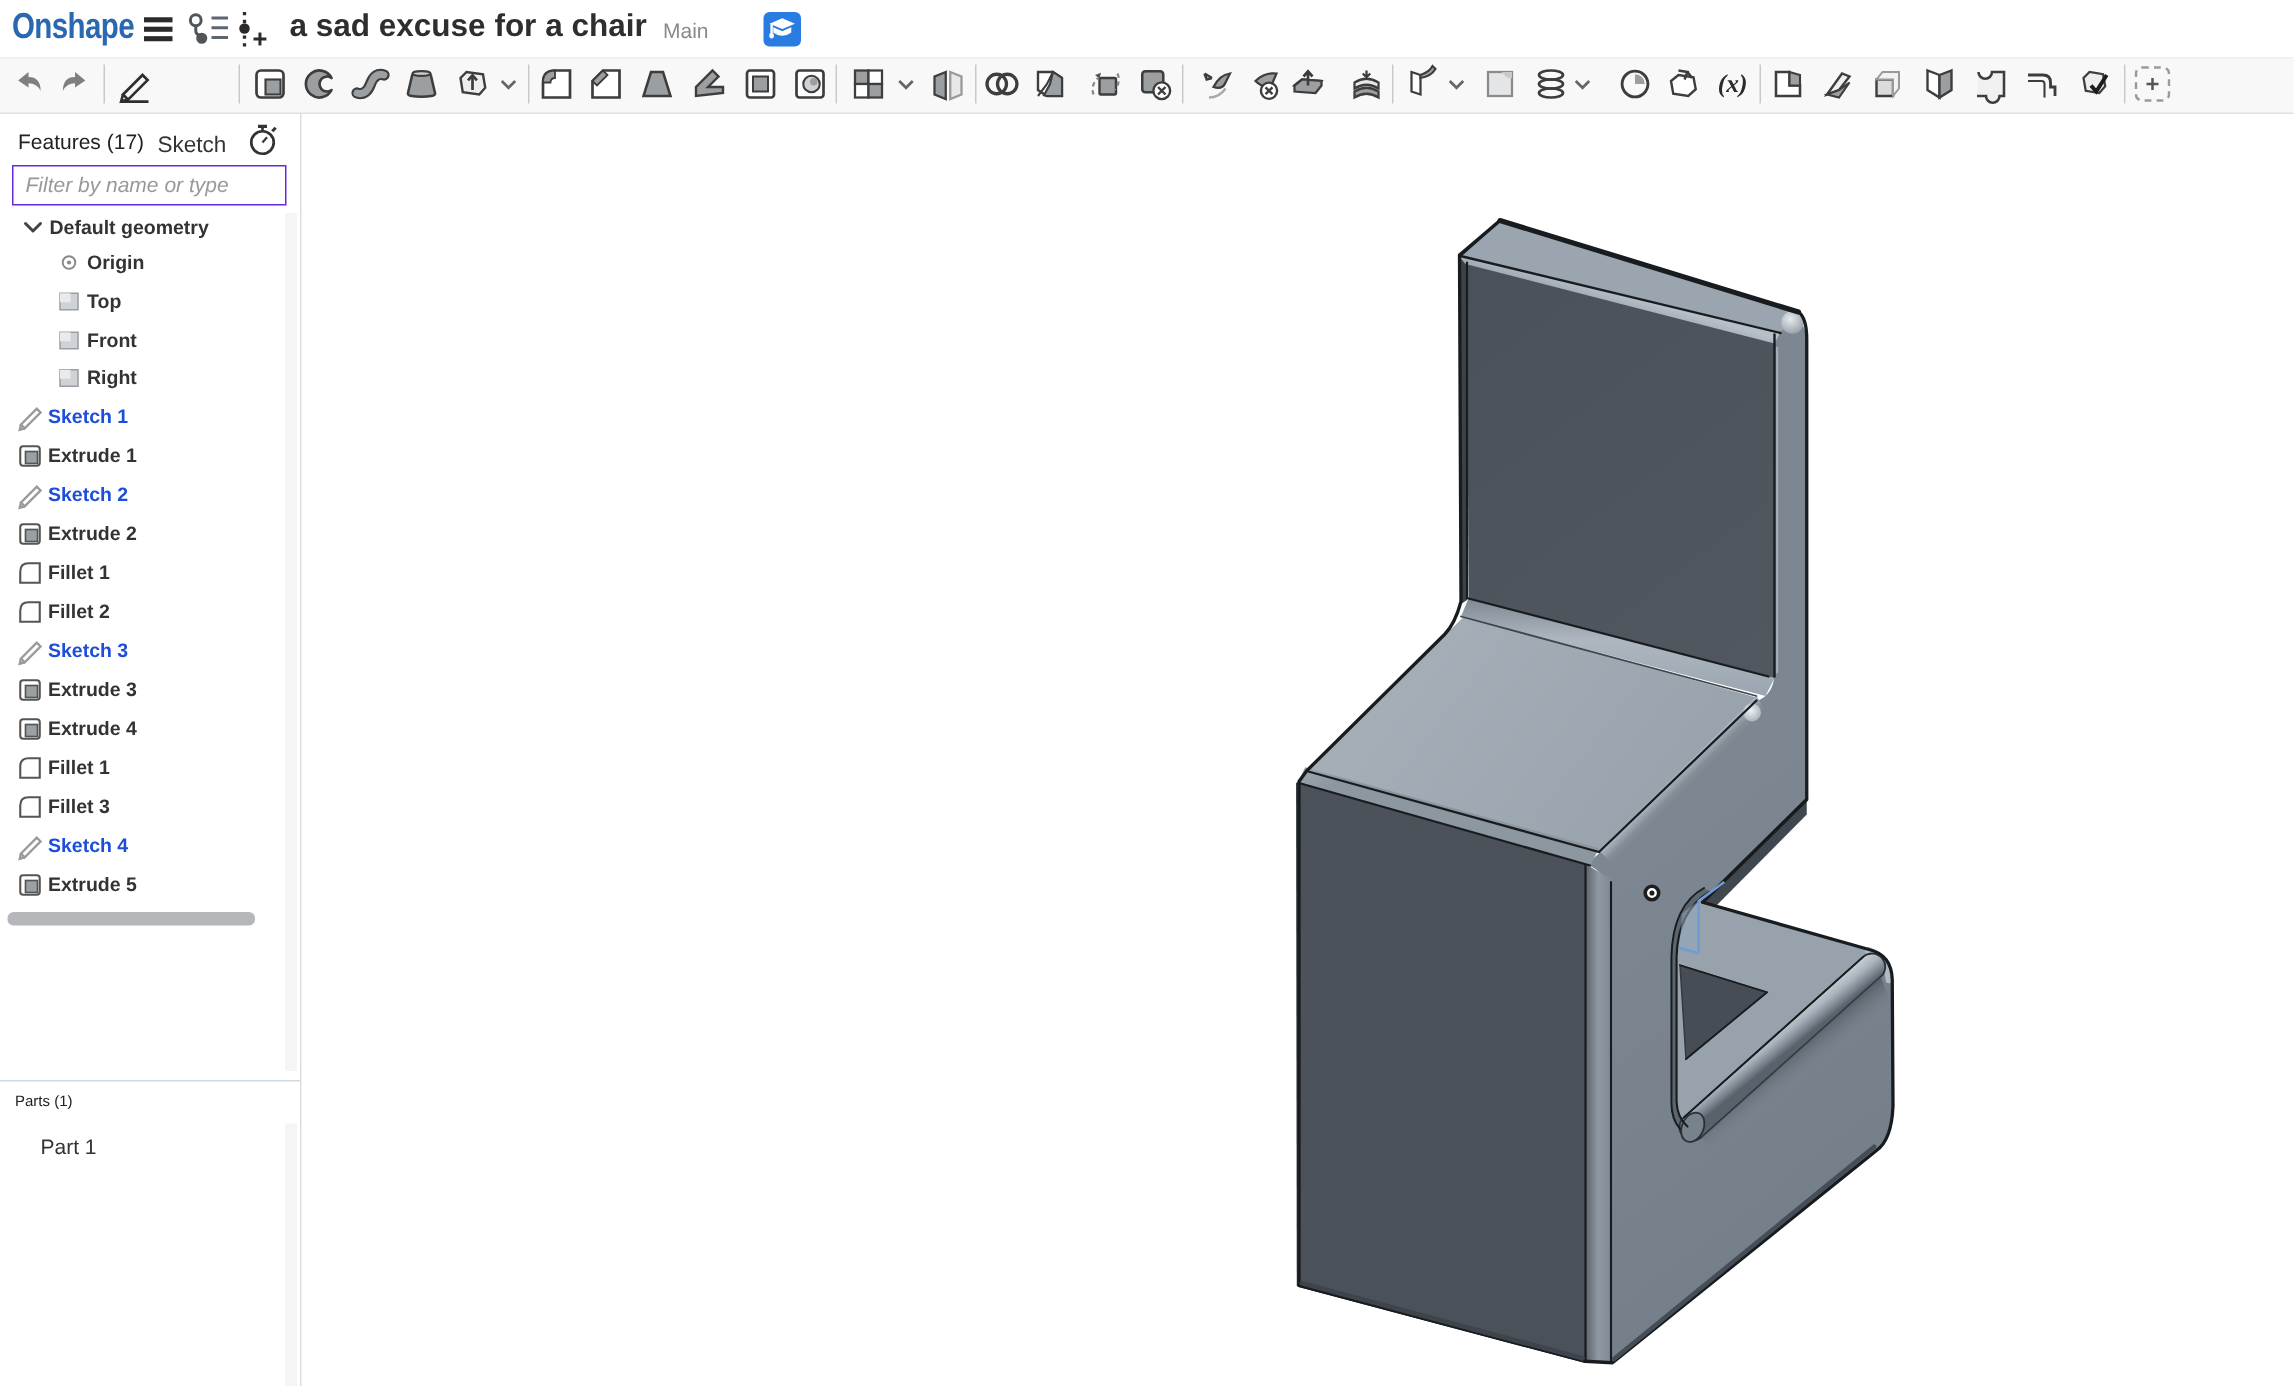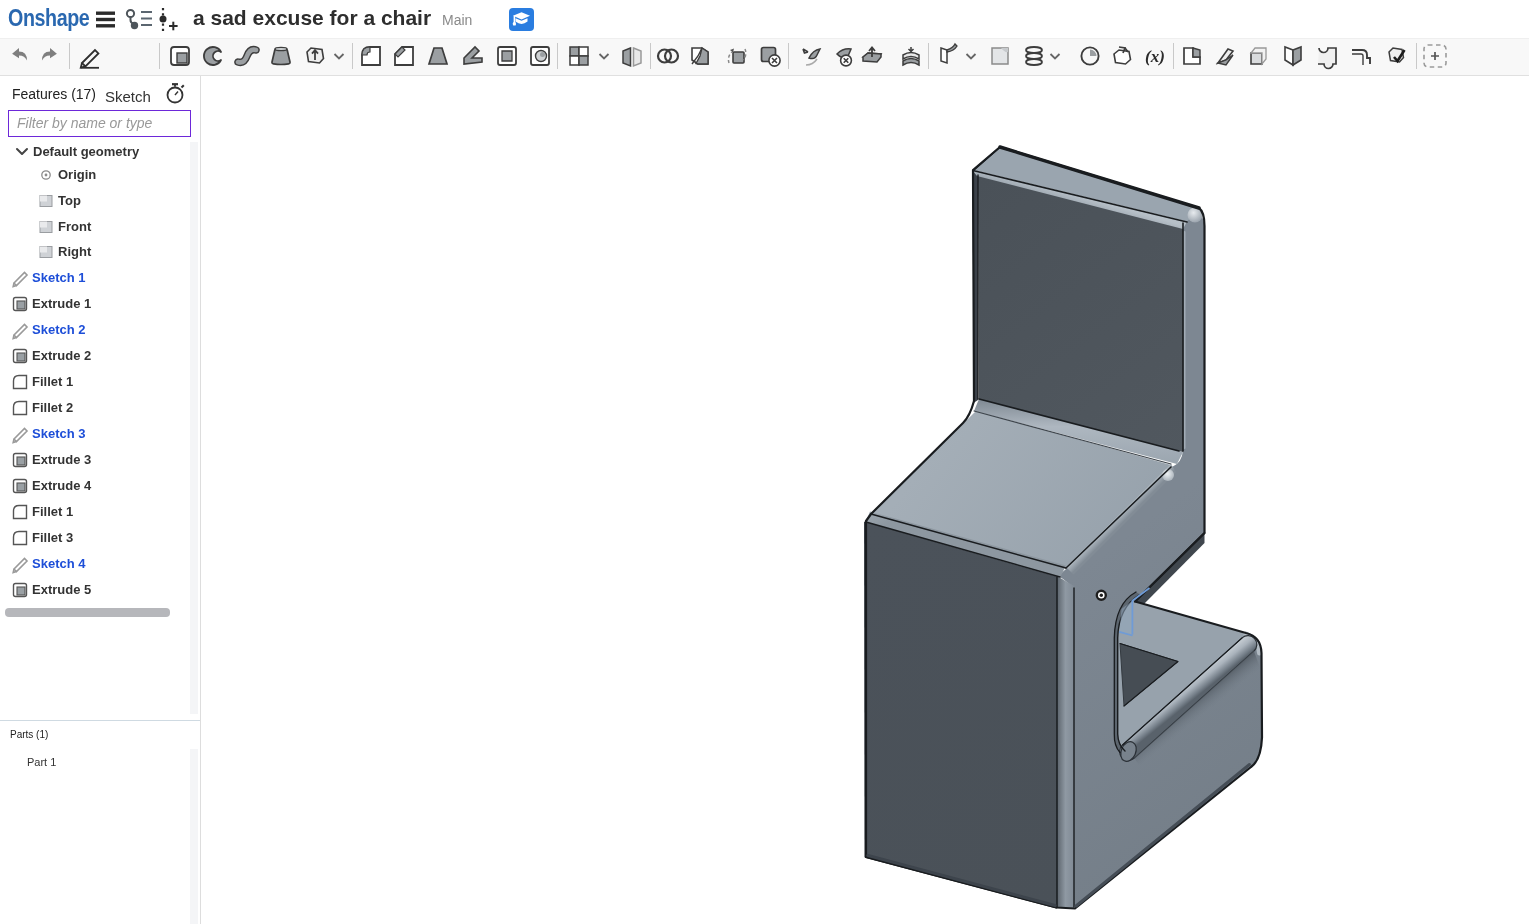--- a/index.html
+++ b/index.html
@@ -15,21 +15,21 @@
 #leftpanel { position:absolute; left:0; top:76px; width:201px; height:848px; background:#fff; border-right:1px solid #ddd; z-index:2; }
 #feat-hdr { position:absolute; left:12px; top:10px; font-size:14px; color:#222; }
 #filter { position:absolute; left:8px; top:34px; width:183px; height:27px; border:1px solid #6d28d9; background:#fff; font-style:italic; font-size:14px; color:#999; padding-left:8px; line-height:25px; }
 .row { position:absolute; font-size:13px; color:#333; white-space:nowrap;font-weight:bold; }
 .gray { color:#1d4ed8; }
 #vtrack1 { position:absolute; left:190px; top:66px; width:8px; height:572px; background:#f4f5f7; }
 #vtrack2 { position:absolute; left:190px; top:673px; width:8px; height:175px; background:#f4f5f7; }
 #hthumb { position:absolute; left:5px; top:532px; width:165px; height:9px; background:#b6b7bb; border-radius:4px; }
 #parts-div { position:absolute; left:0px; top:644px; width:200px; height:1px; background:#cfdae2; }
 #parts-hdr { position:absolute; left:10px; top:653px; font-size:10px; color:#222; }
-#part1 { position:absolute; left:27px; top:680px; font-size:11px; color:#333; }
+#part1 { position:absolute; left:27px; top:680px; font-size:14px; color:#333; }
 svg { position:absolute; }
 .sep { position:absolute; top:43px; width:1px; height:26px; background:#c9c9c9; z-index:3; }
 </style>
 </head>
 <body>
 <div id="topbar">
   <div id="logo">Onshape</div>
   <div id="title">a sad excuse for a chair</div>
   <div id="main-lbl">Main</div>
   <div id="edu"></div>

